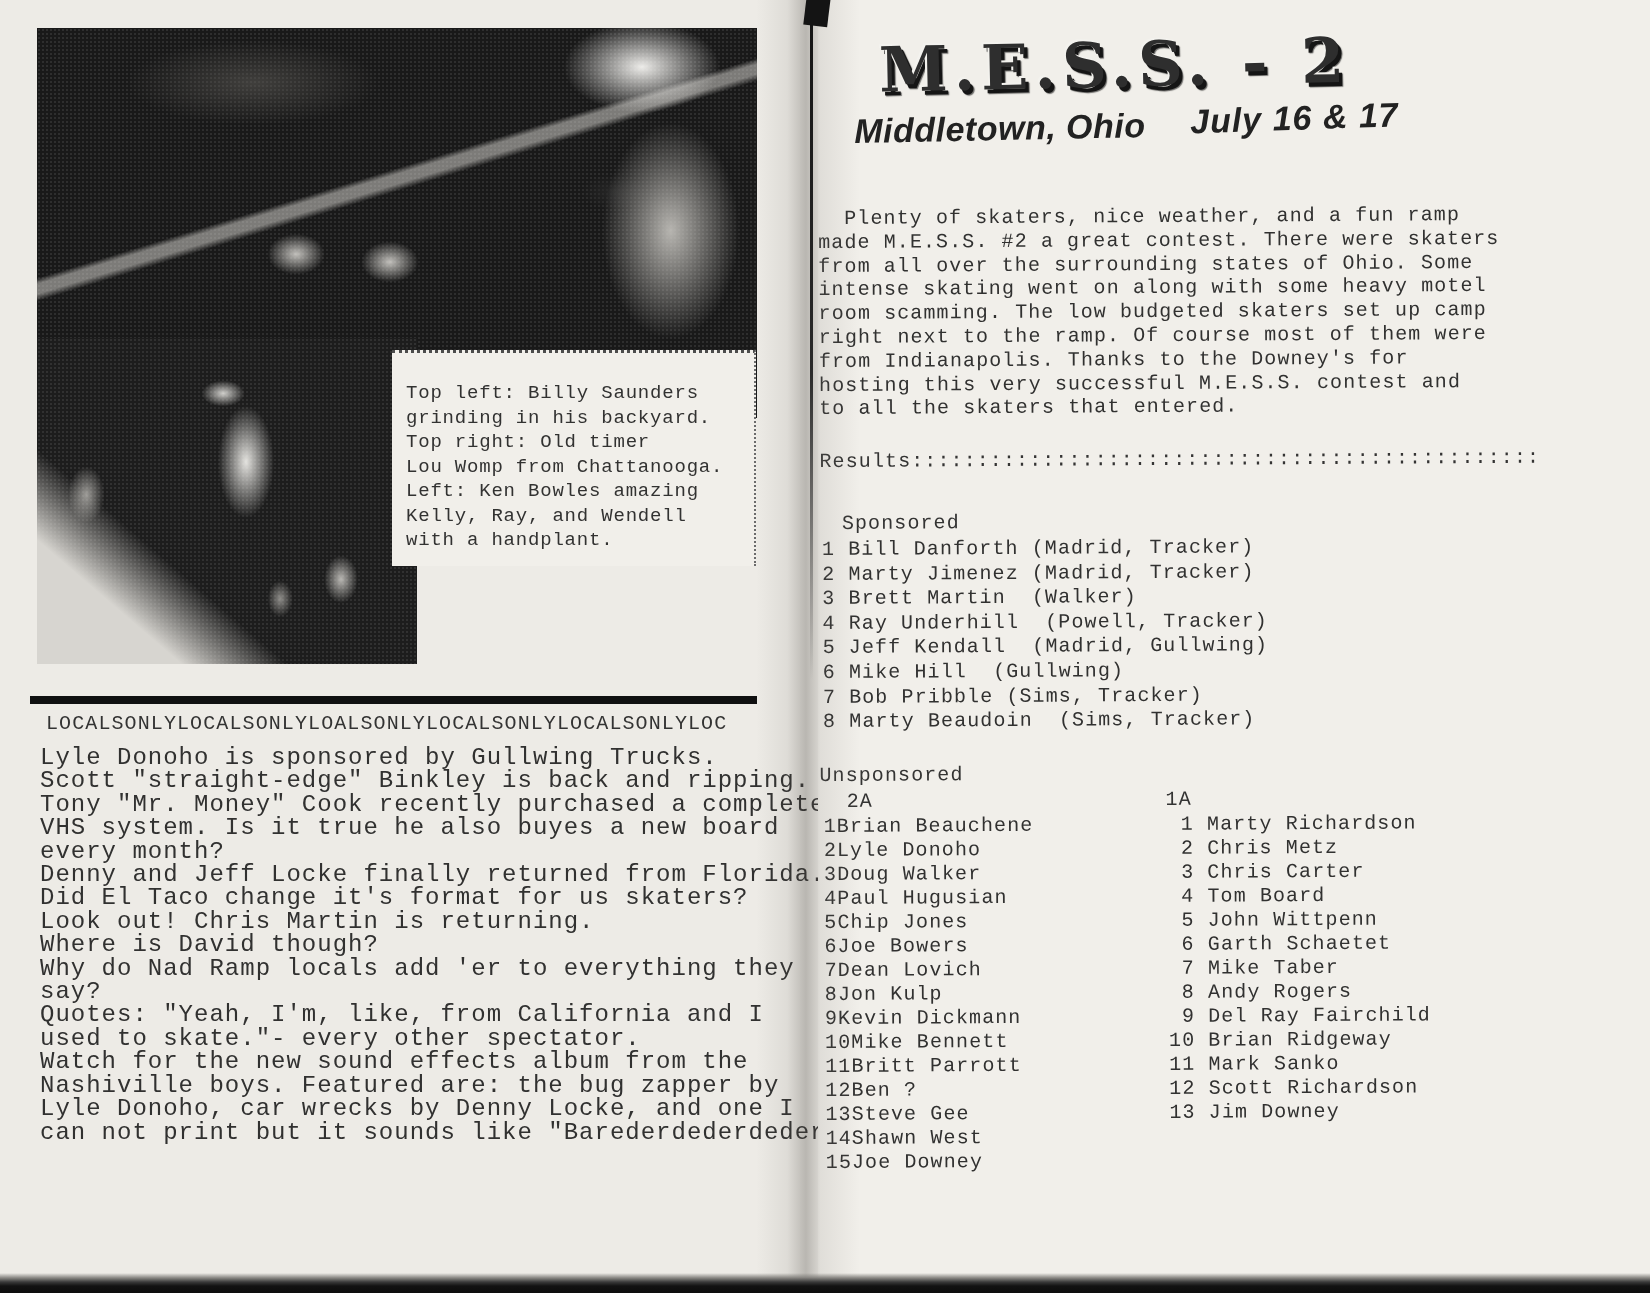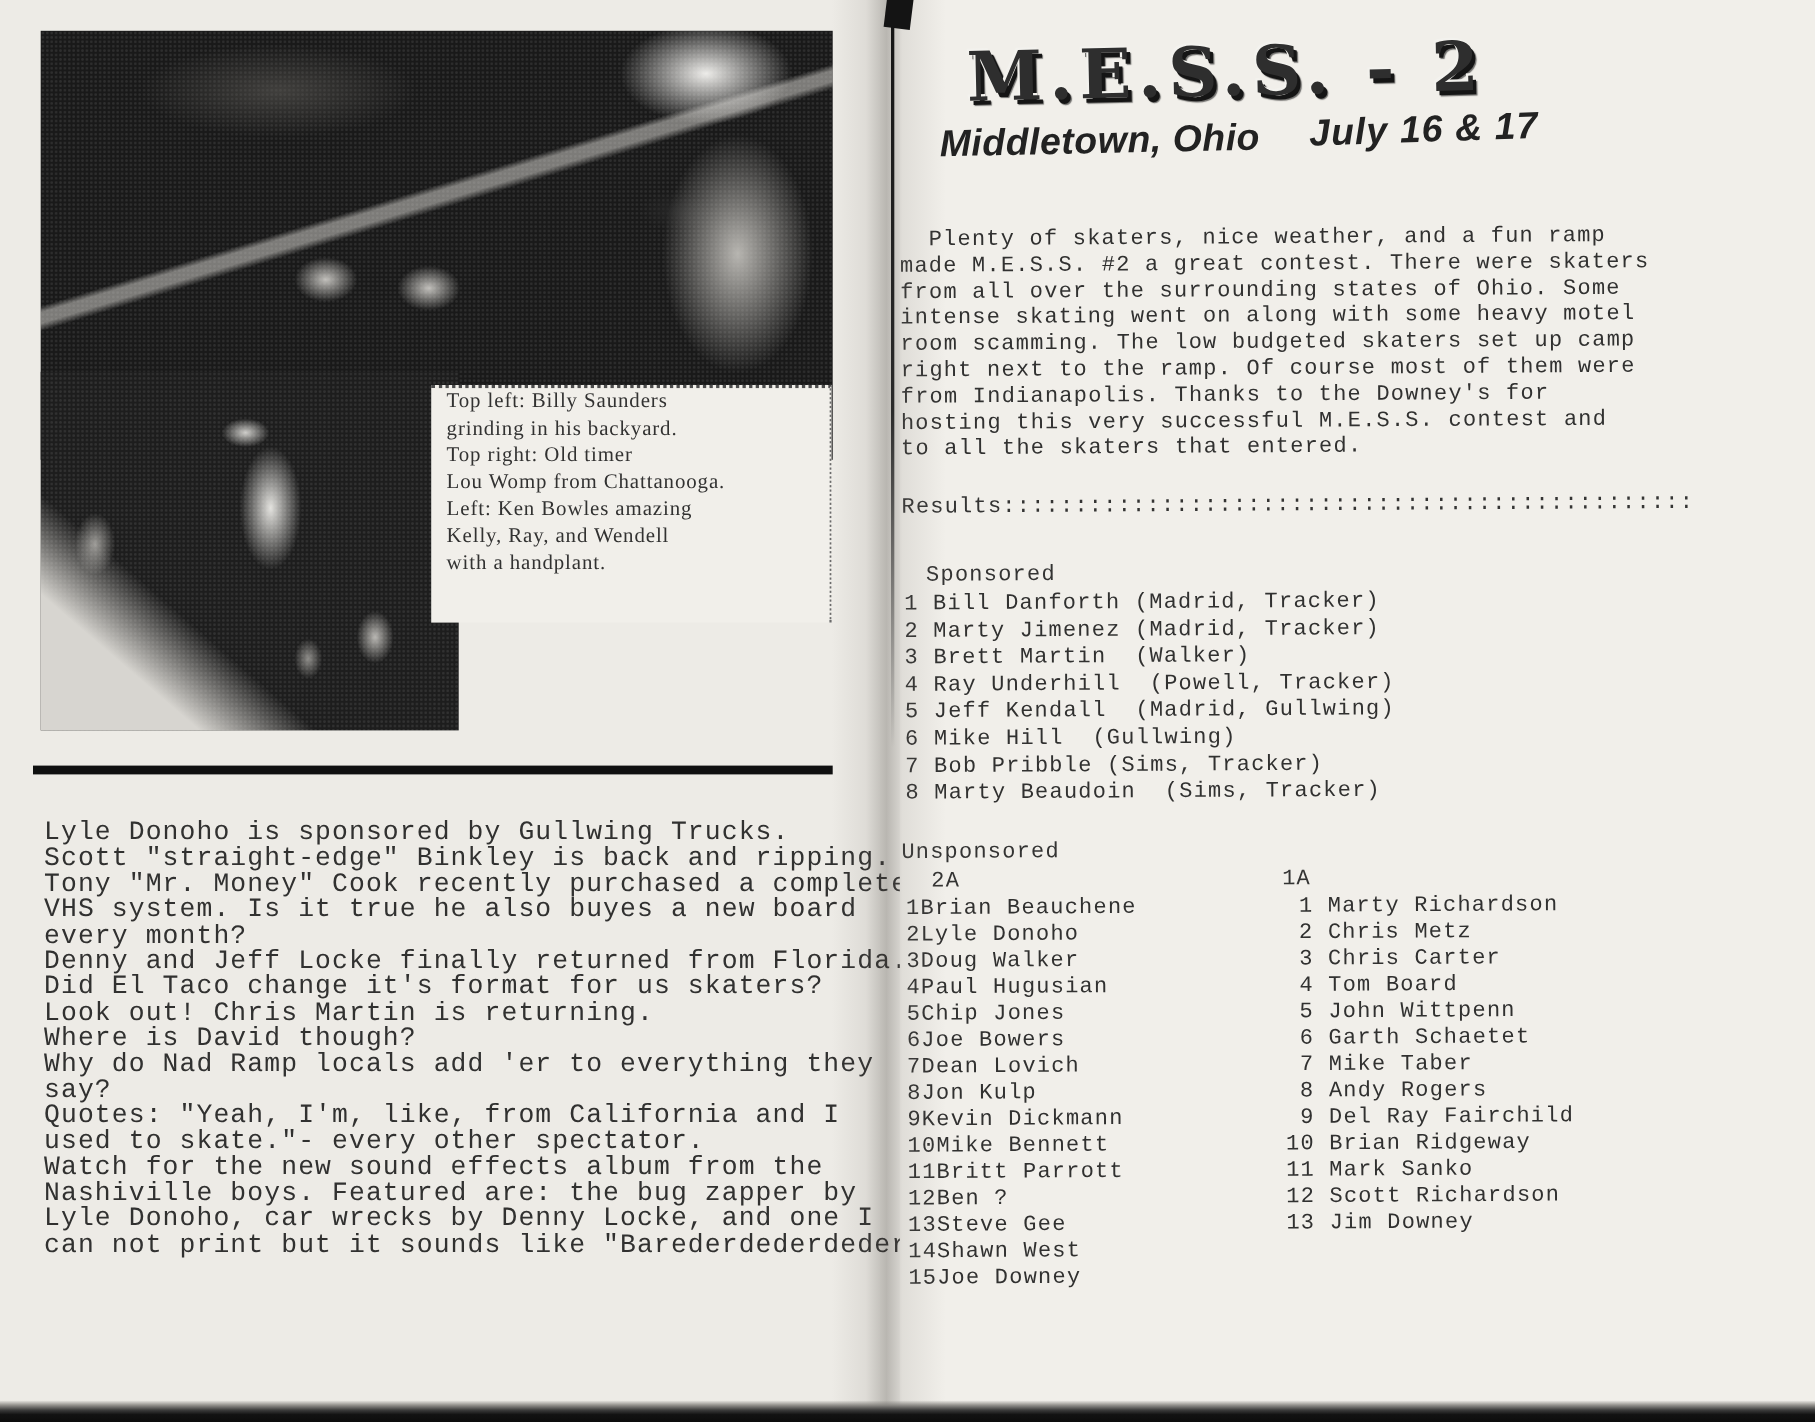--- a/index.html
+++ b/index.html
@@ -71,22 +71,21 @@
       radial-gradient(ellipse 18px 26px at 64% 80%, rgba(190,188,183,0.7), rgba(190,188,183,0) 70%),
       radial-gradient(rgba(255,255,255,0.09) 1px, rgba(255,255,255,0) 1.35px);
     background-size:auto,auto,auto,auto,auto,auto,4px 4px;
   }
   .caption-box{
     position:absolute;left:392px;top:350px;width:364px;height:216px;
     background:#f1efea;
     border-top:3px dotted #4c4c4c;
     border-right:2px dotted #6b6b6b;
     box-sizing:border-box;
-    padding:0 0 0 14px;
-    font-family:Liberation Serif, serif;
+    padding:28px 0 0 14px;
   }
   .caption-text{
     font-size:19px;line-height:24.5px;letter-spacing:0.8px;
     white-space:pre;color:#242424;
   }
 
   
   .divider-rule{position:absolute;left:30px;top:696px;width:727px;height:8px;background:#101010;}
   .locals-header{
     position:absolute;left:46px;top:712px;
@@ -177,20 +176,21 @@
 grinding in his backyard.
 Top right: Old timer
 Lou Womp from Chattanooga.
 Left: Ken Bowles amazing
 Kelly, Ray, and Wendell
 with a handplant.</div>
     </div>
 
     <div class="divider-rule"></div>
 
+    <div class="locals-header typewriter-fade">LOCALSONLYLOCALSONLYLOALSONLYLOCALSONLYLOCALSONLYLOC</div>
 
     <div class="locals-text typewriter-fade">Lyle Donoho is sponsored by Gullwing Trucks.
 Scott "straight-edge" Binkley is back and ripping.
 Tony "Mr. Money" Cook recently purchased a complete
 VHS system. Is it true he also buyes a new board
 every month?
 Denny and Jeff Locke finally returned from Florida.
 Did El Taco change it's format for us skaters?
 Look out! Chris Martin is returning.
 Where is David though?

